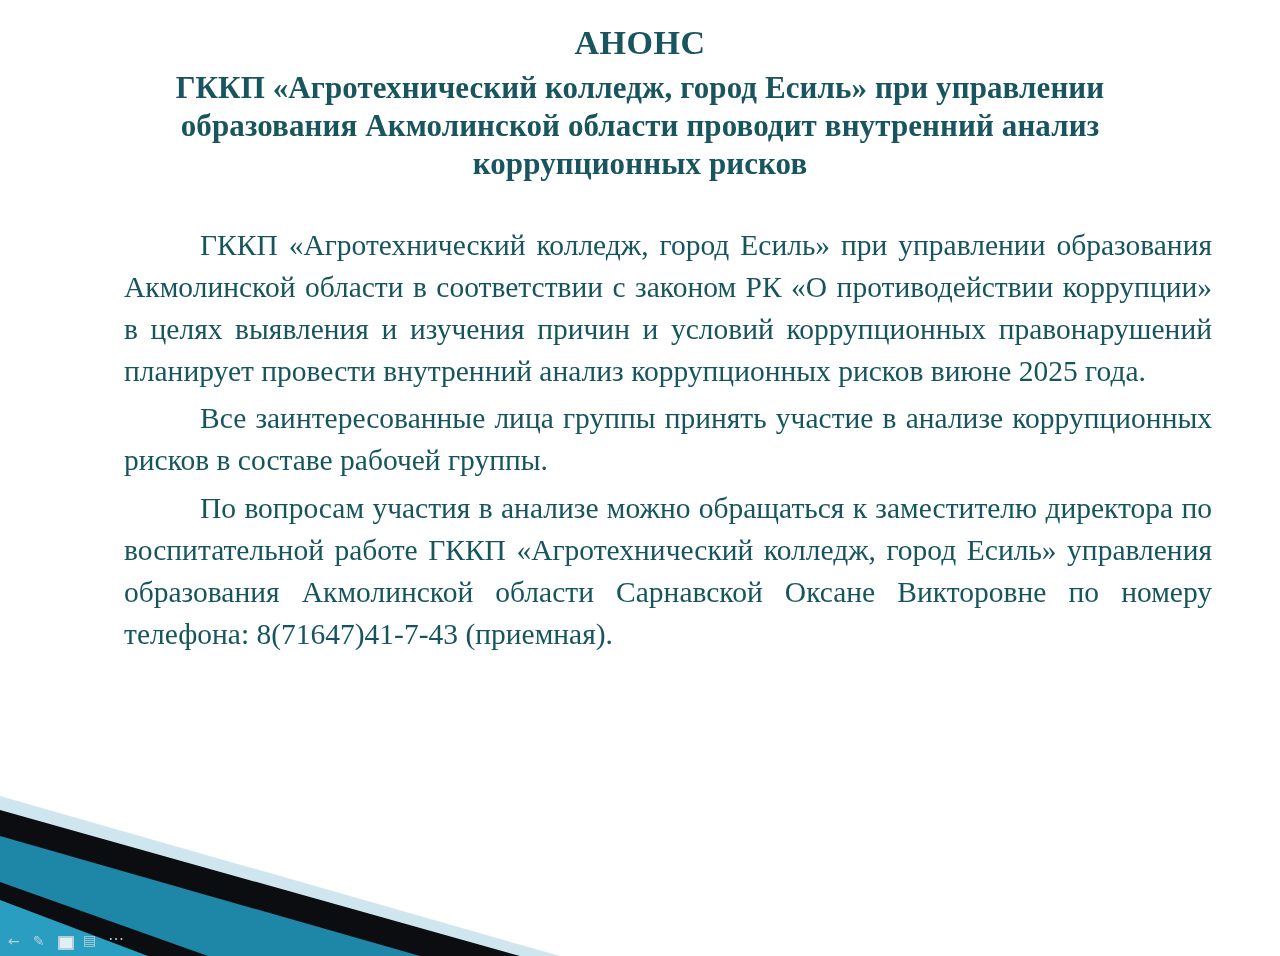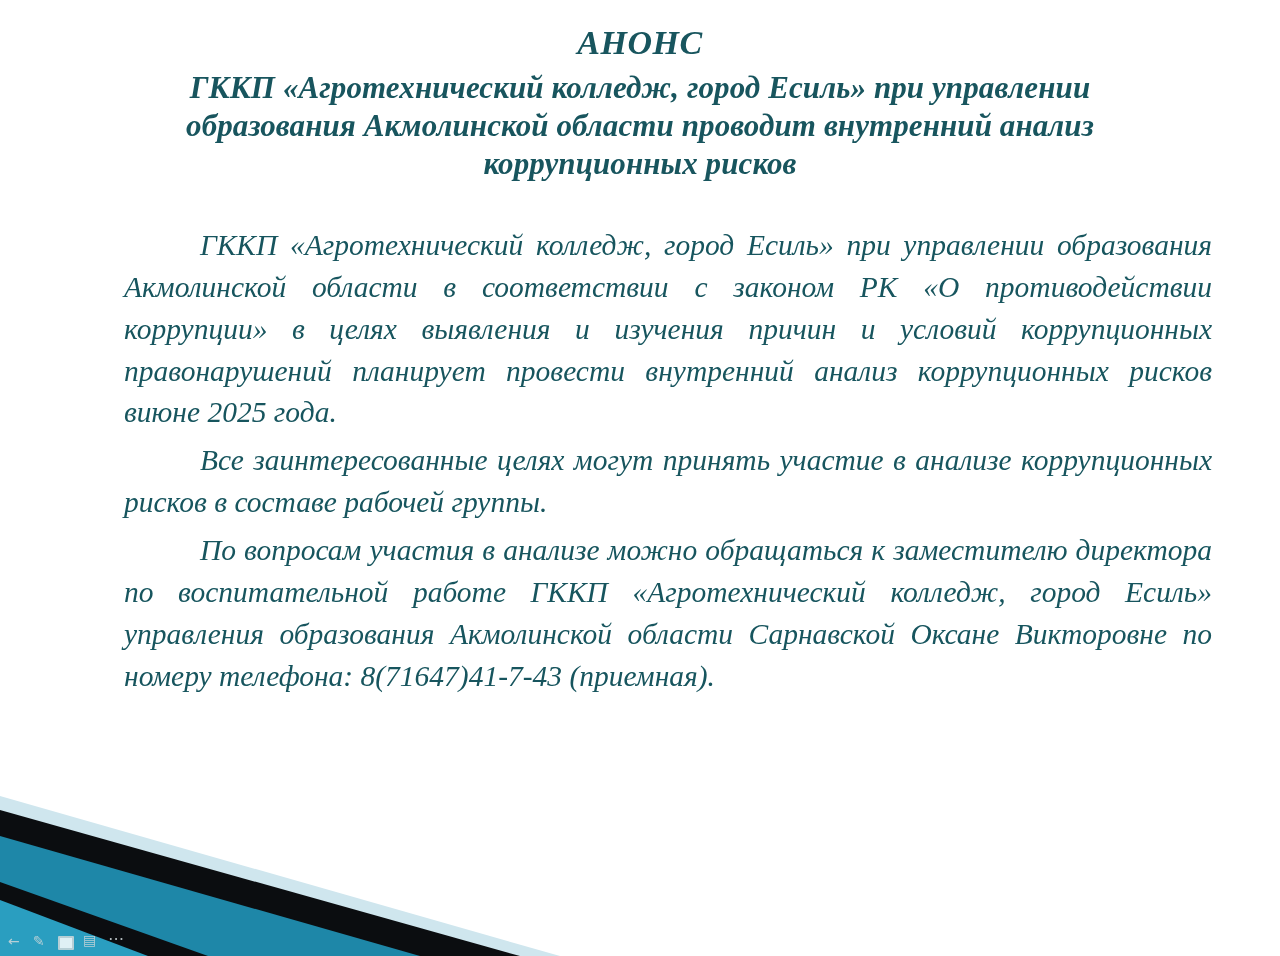--- a/index.html
+++ b/index.html
@@ -16,21 +16,20 @@
     overflow: hidden;
     position: relative;
   }
 
   .slide {
     position: relative;
     width: 1280px;
     height: 956px;
     box-sizing: border-box;
     overflow: hidden;
-    font-style: italic;
   }
 
   
   .title-block {
     padding-top: 22px;
     text-align: center;
     font-weight: bold;
     color: #18555e;
     line-height: 1.22;
   }
@@ -138,21 +137,21 @@
 
 <div class="slide">
 
   <div class="title-block">
     <div class="title-main">АНОНС</div>
     <div class="title-sub">ГККП «Агротехнический колледж, город Есиль» при управлении образования Акмолинской области  проводит внутренний анализ коррупционных рисков</div>
   </div>
 
   <div class="body-block">
     <p class="para">ГККП «Агротехнический колледж, город Есиль» при управлении образования  Акмолинской области в соответствии с законом РК «О противодействии коррупции» в целях выявления и изучения причин и условий коррупционных правонарушений планирует провести внутренний анализ коррупционных рисков виюне 2025 года.</p>
-    <p class="para">Все заинтересованные целях могут принять участие в анализе коррупционных рисков в составе рабочей группы.</p>
+    <p class="para">Все заинтересованные лица группы принять участие в анализе коррупционных рисков в составе рабочей группы.</p>
     <p class="para">По вопросам участия в анализе можно обращаться к заместителю директора по воспитательной работе ГККП «Агротехнический колледж, город Есиль» управления образования Акмолинской области Сарнавской Оксане Викторовне по номеру телефона: 8(71647)41-7-43 (приемная).</p>
   </div>
 
   <svg class="corner-art" viewBox="0 0 560 160" preserveAspectRatio="none">
     <polygon points="0,0 560,160 0,160" fill="#cfe6ee"></polygon>
     <polygon points="0,14 520,160 0,160" fill="#0b0d10"></polygon>
     <polygon points="0,40 420,160 0,160" fill="#1e87a8"></polygon>
     <polygon points="0,86 208,160 0,160" fill="#0b0d10"></polygon>
     <polygon points="0,104 148,160 0,160" fill="#2a9ec0"></polygon>
   </svg>

